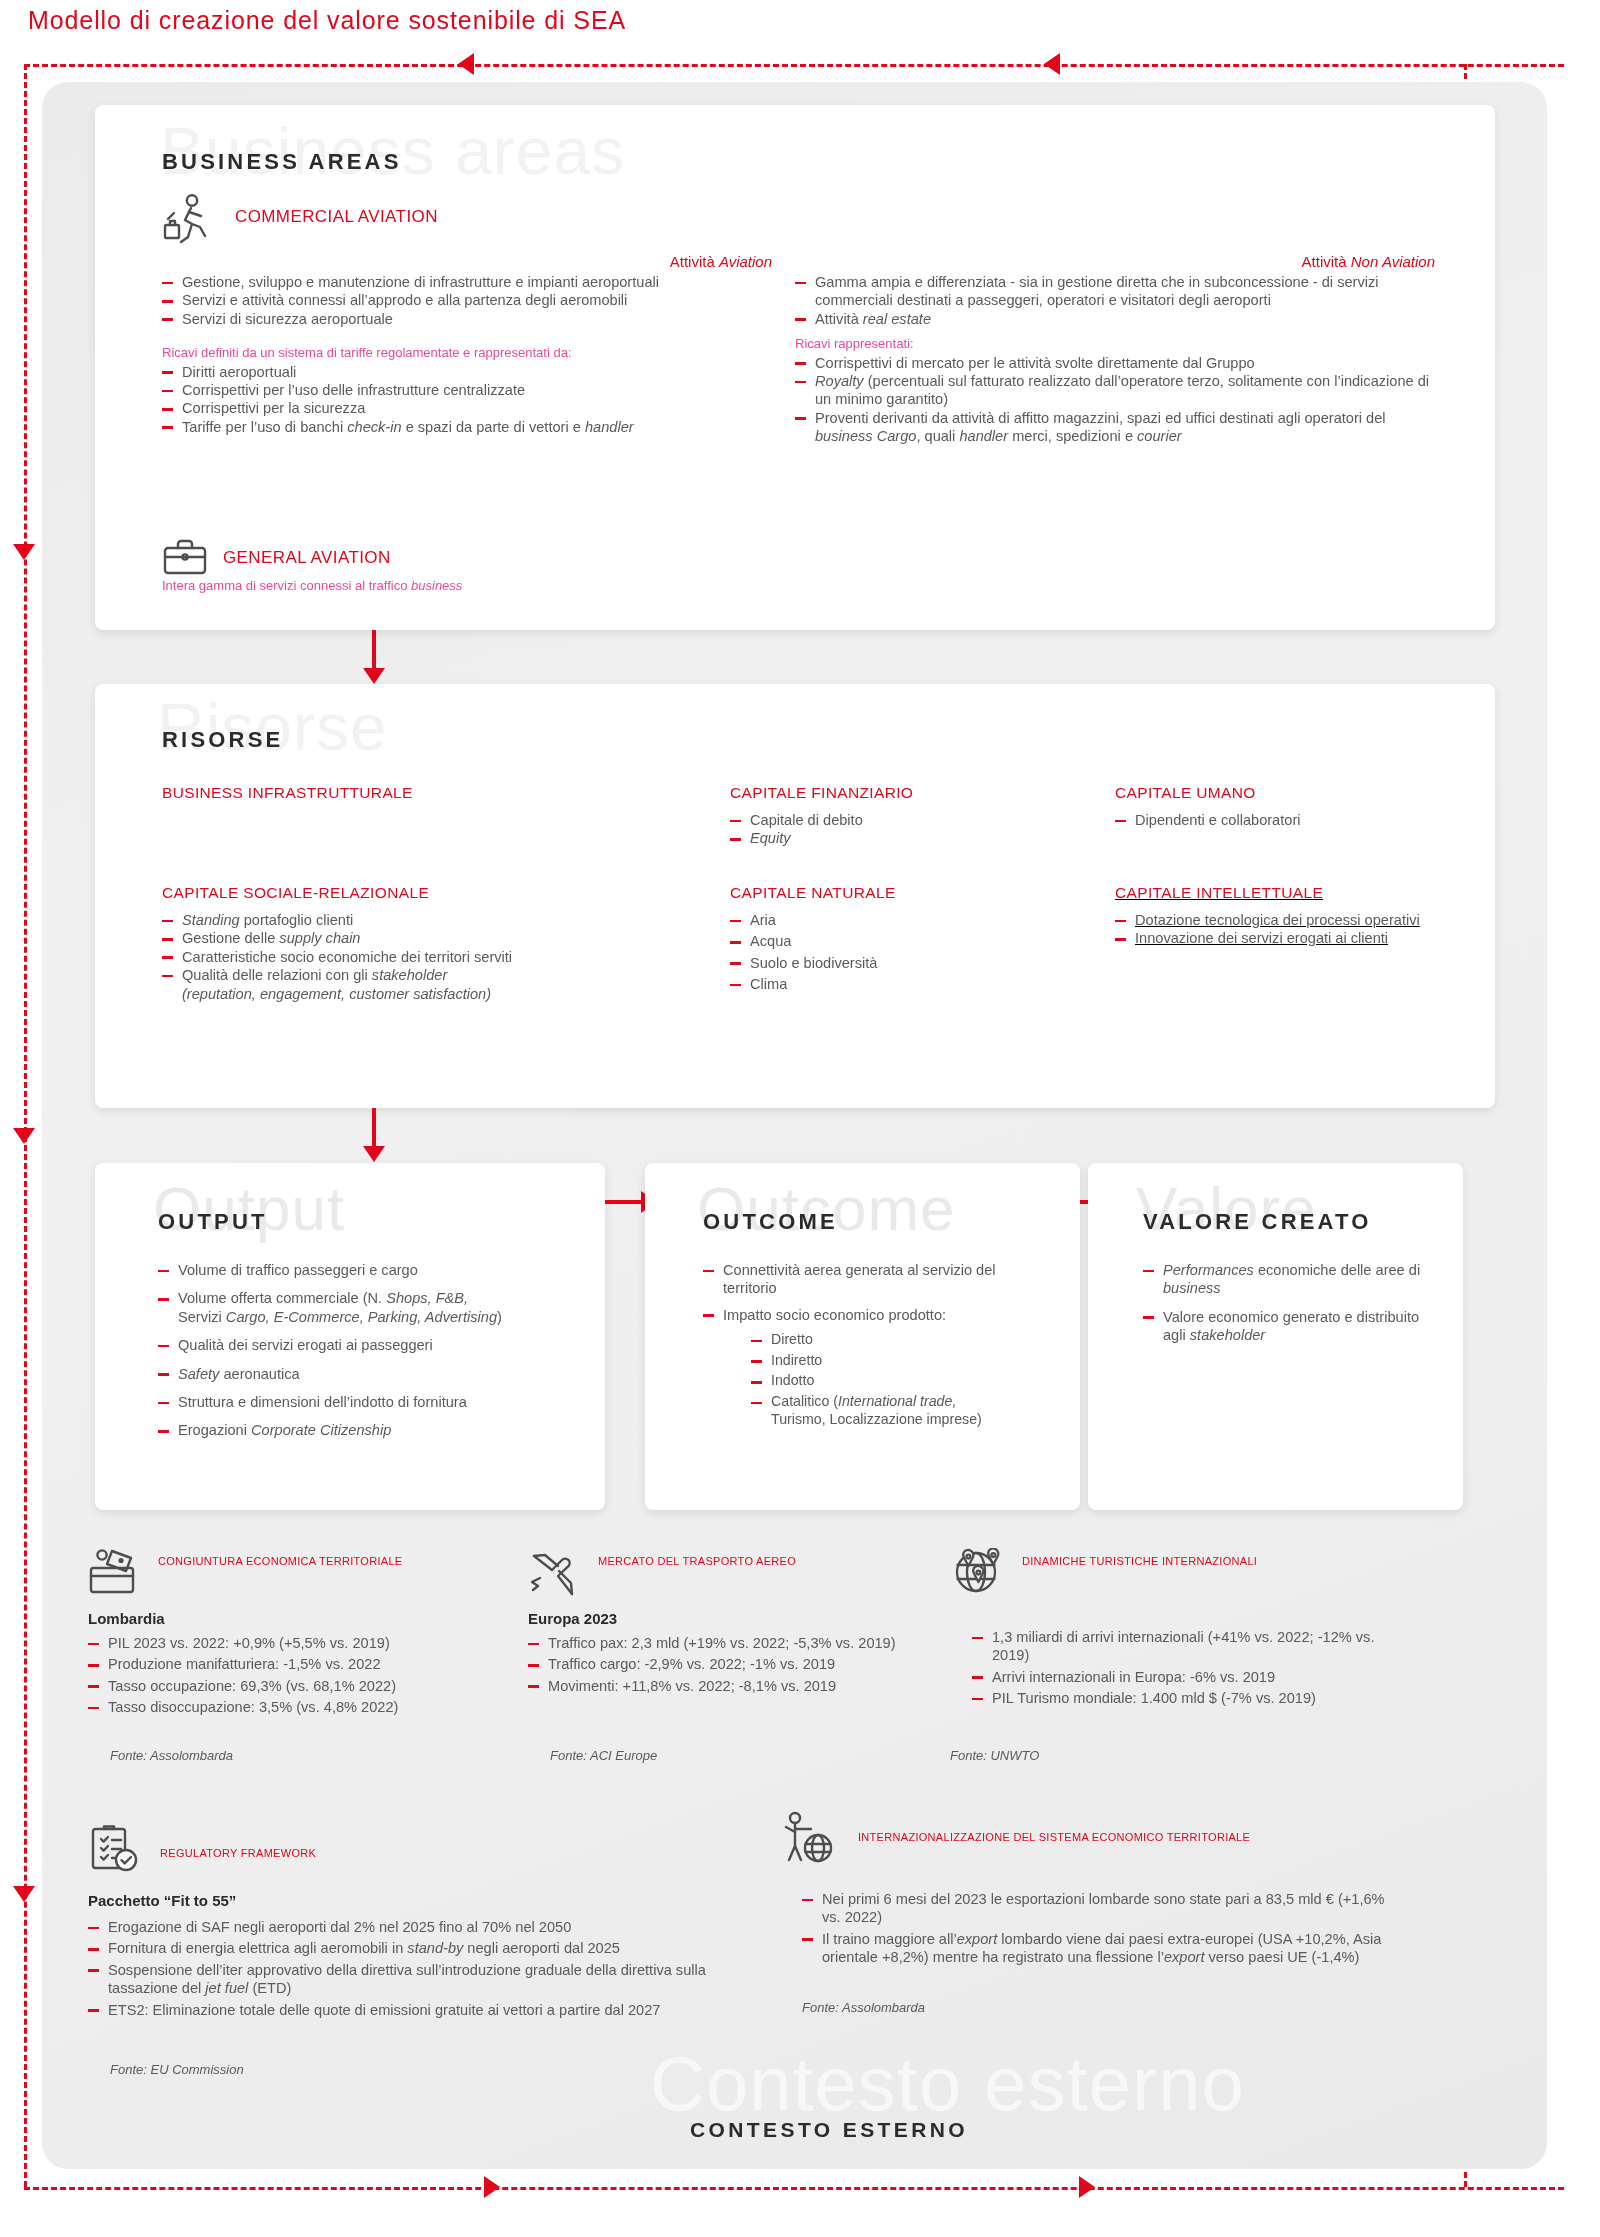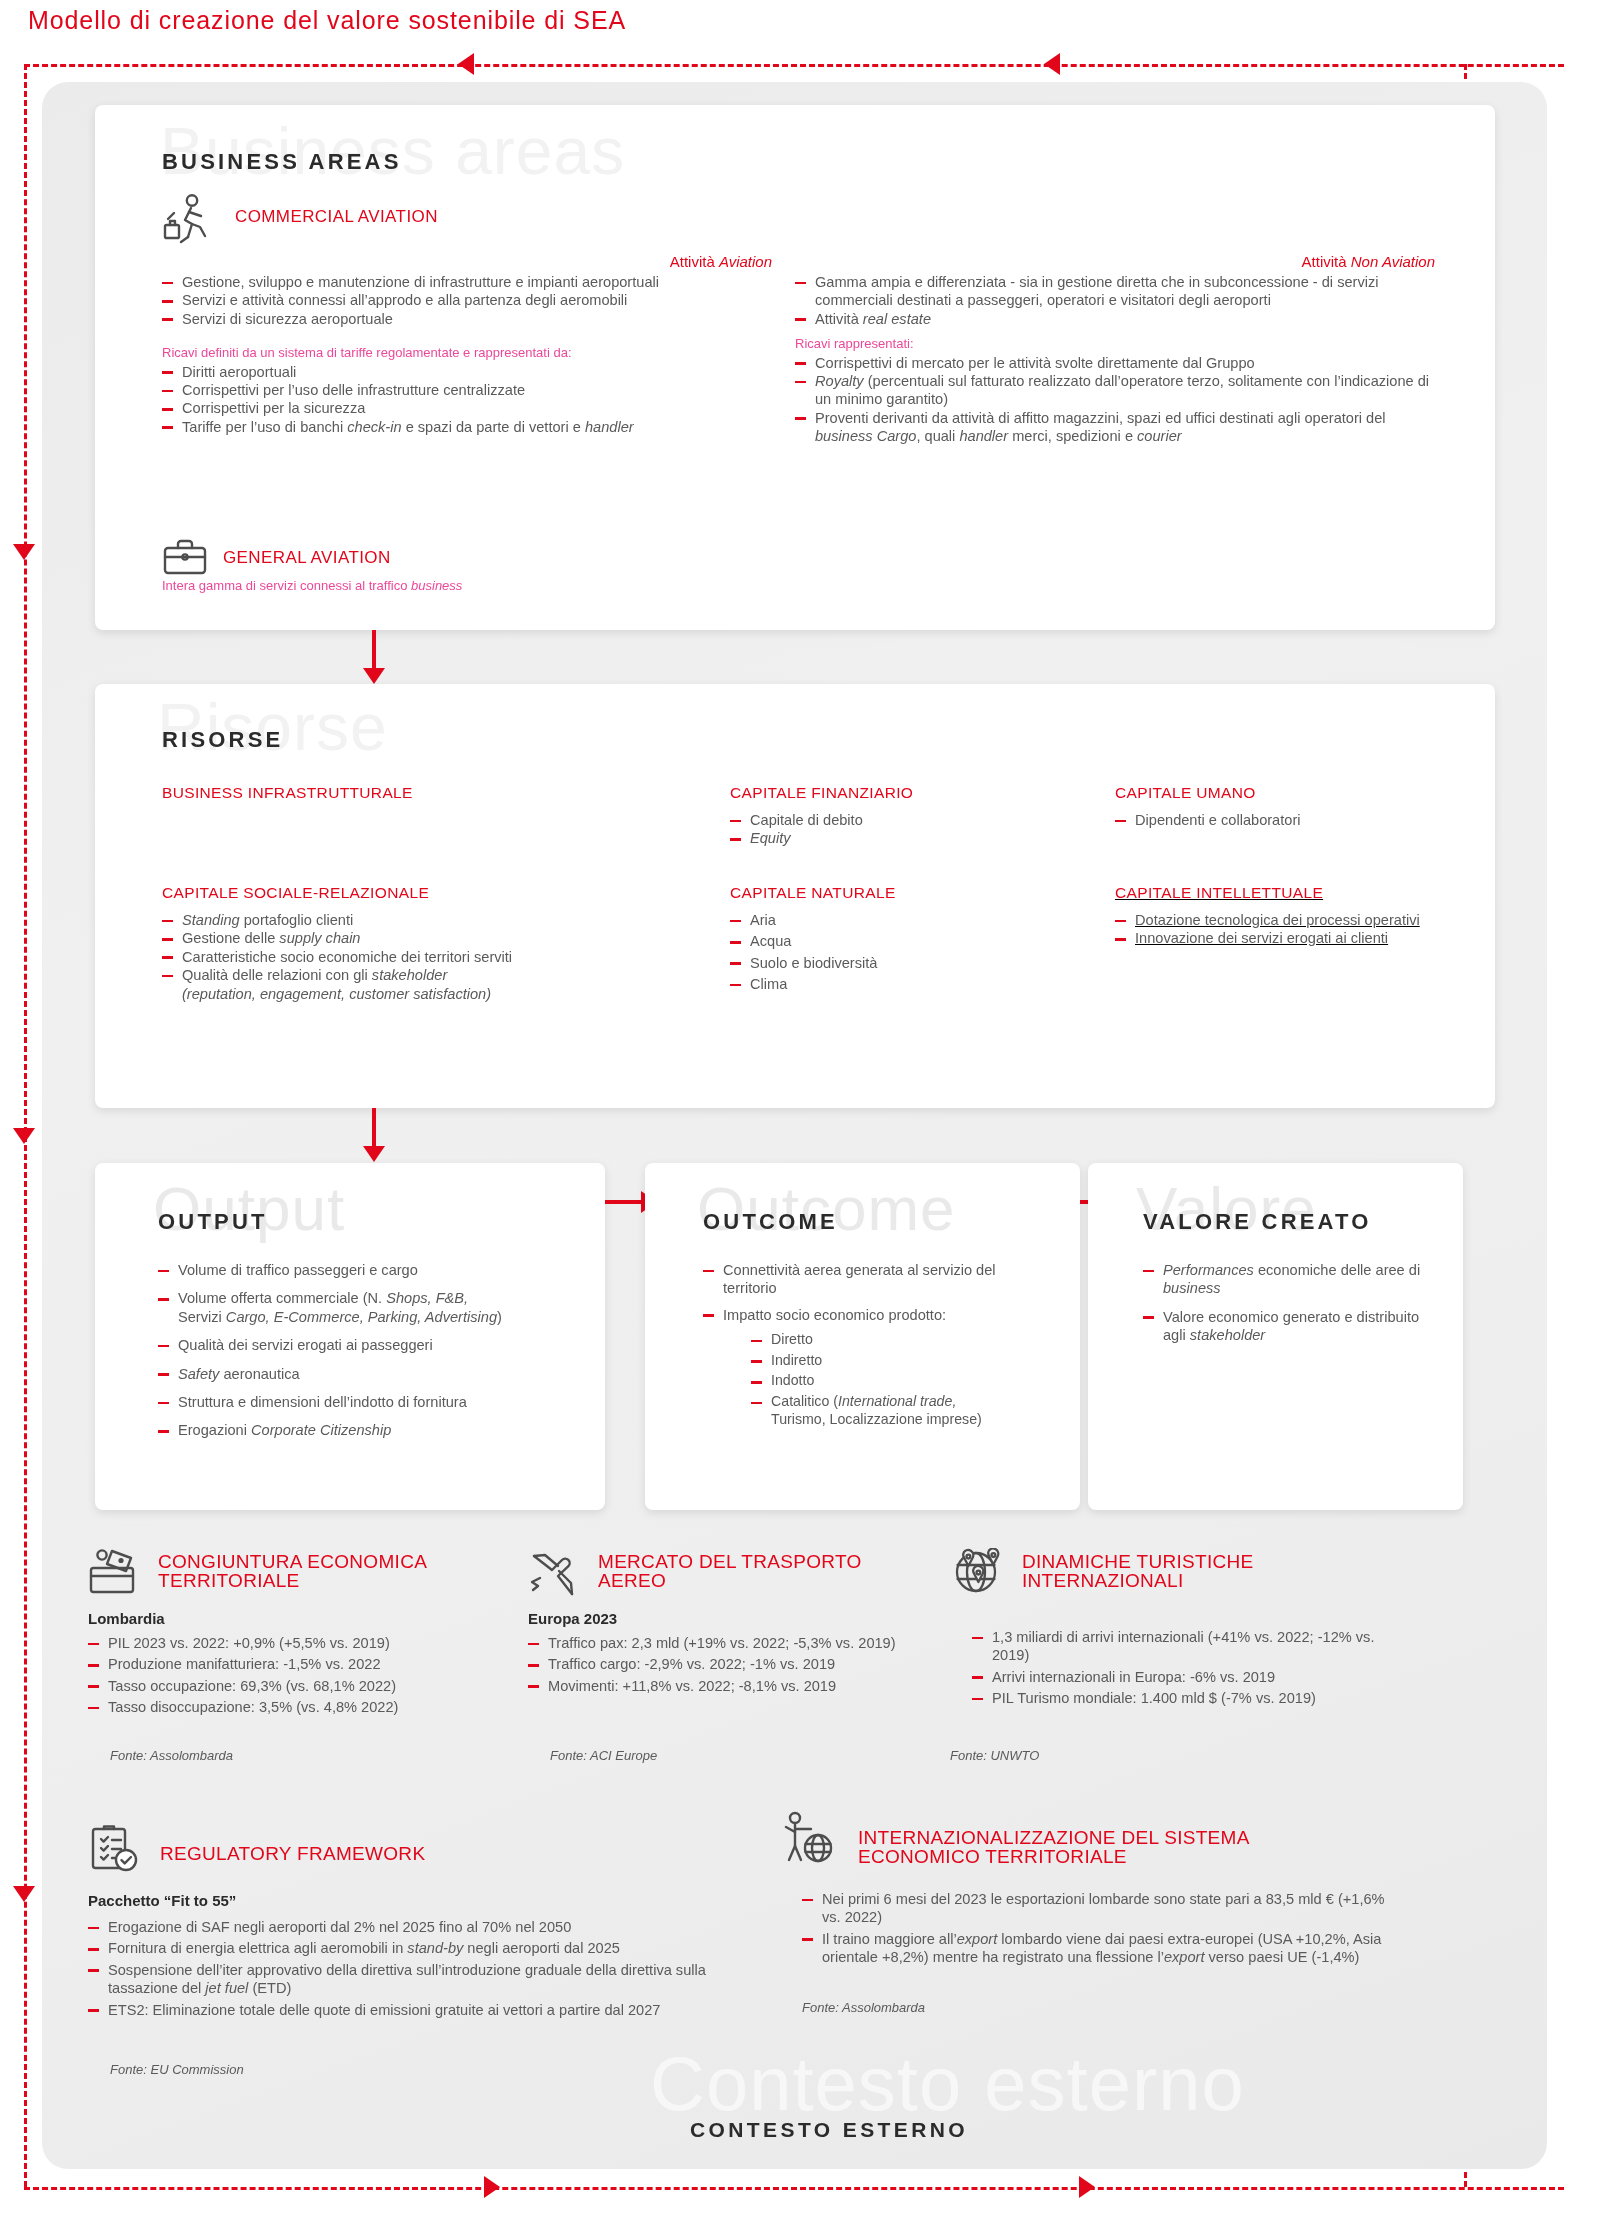--- a/index.html
+++ b/index.html
@@ -65,21 +65,21 @@
   }
   ul.d.gap > li{ margin-bottom:10px; }
   ul.d.gap2 > li{ margin-bottom:3px; }
   ul.sm > li{ font-size:14.2px; line-height:17.6px; }
   em{ font-style:italic; }
   .bold{ font-weight:bold; color:#2b2b2b; }
   .fonte{ font-style:italic; color:#5a5a5a; font-size:13px; }
   .arrow-red{ position:absolute; background:#e2061a; }
   .ico{ position:absolute; }
   .ico svg{ display:block; }
-  .ext-title{ color:#e2061a; font-size:19px; line-height:19px; letter-spacing:.3px;}
+  .ext-title{ color:#e2061a; font-size:11px; line-height:19px; letter-spacing:.3px;}
   .bottom-label{
     position:absolute; font-weight:bold; color:#2b2b2b;
     letter-spacing:3.4px; font-size:21px;
   }
 </style>
 </head>
 <body>
 
 <div class="page-title">Modello di creazione del valore sostenibile di SEA</div>
 

